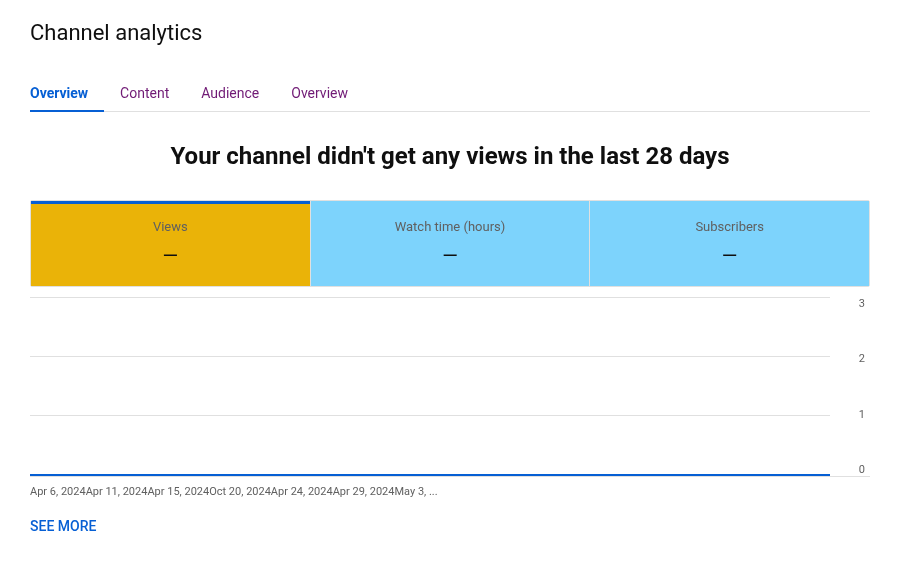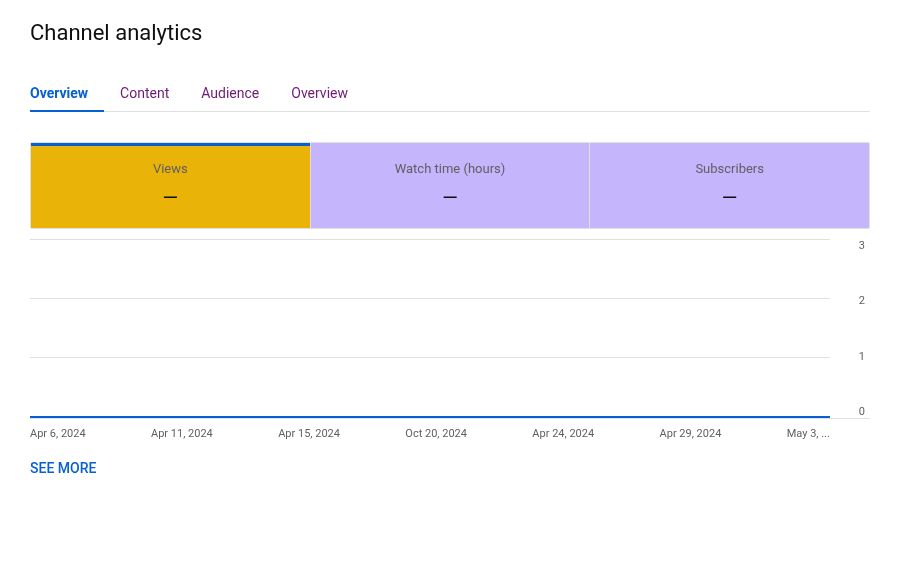--- a/index.html
+++ b/index.html
@@ -75,21 +75,21 @@
       display: flex;
       border: 1px solid #e0e0e0;
       border-radius: 2px;
       margin-bottom: 0;
     }
 
     .metric-card {
       flex: 1;
       padding: 18px 20px;
       text-align: center;
-      background: #c4b5fd;
+      background: #7dd3fc;
       border-right: 1px solid #e0e0e0;
       position: relative;
     }
 
     .metric-card:first-child {
       background: #eab308;
     }
 
     .metric-card:first-child::before {
       content: '';
@@ -161,21 +161,20 @@
       position: absolute;
       bottom: 0;
       left: 0;
       right: 40px;
       height: 2px;
       background: #065fd4;
     }
 
     .x-labels {
       display: flex;
-      justify-content: space-between;
       padding: 8px 40px 8px 0;
     }
 
     .x-label {
       font-size: 11px;
       color: #606060;
     }
 
     .see-more-link {
       color: #065fd4;
@@ -194,20 +193,21 @@
   <h1 class="page-title">Channel analytics</h1>
 
   <nav class="tabs">
     <a class="tab active">Overview</a>
     <a class="tab">Content</a>
     <a class="tab">Audience</a>
     <a class="tab">Overview</a>
   </nav>
 
   <div class="main-content">
+    <h2 class="no-views-heading">Your channel didn't get any views in the last 28 days</h2>
 
     <div class="metrics-row">
       <div class="metric-card">
         <div class="metric-label">Views</div>
         <div class="metric-value">—</div>
       </div>
       <div class="metric-card">
         <div class="metric-label">Watch time (hours)</div>
         <div class="metric-value">—</div>
       </div>

